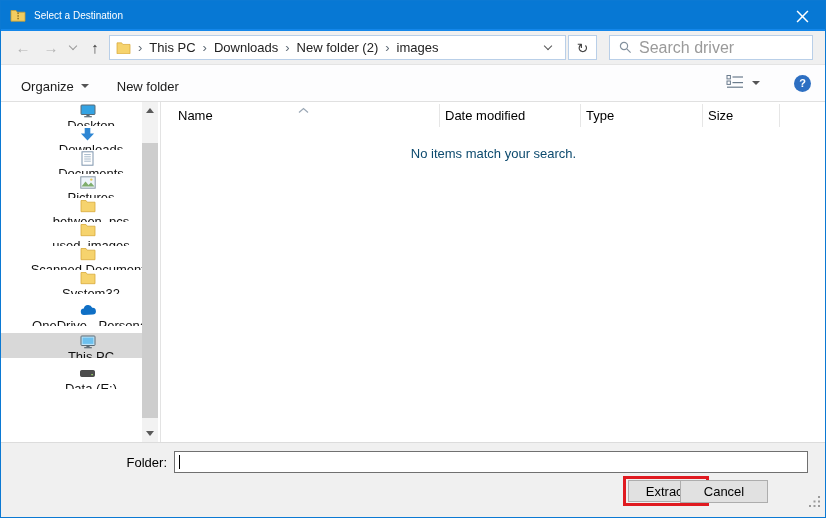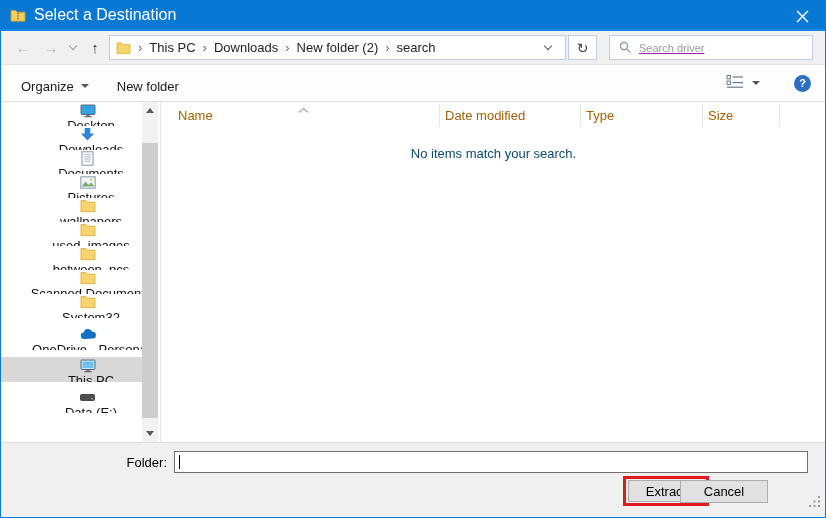--- a/index.html
+++ b/index.html
@@ -3,41 +3,41 @@
 <meta charset="utf-8">
 <style>
   * { box-sizing: border-box; margin: 0; padding: 0; }
   html,body { background:#ffffff; }
   body { font-family: "Liberation Sans", "DejaVu Sans", sans-serif; font-size:13px; color:#1a1a1a; }
 
   .window { position:relative; width:826px; height:518px; border:1px solid #0b79d3; background:#f0f0f0; overflow:hidden; }
 
   
   .titlebar { height:30px; background:#0778d4; border-bottom:2px solid #1487ea; display:flex; align-items:center; padding-left:9px; position:relative; }
-  .titlebar .title { color:#ffffff; font-size:16px; margin-left:8px; }
+  .titlebar .title { color:#ffffff; font-size:10px; margin-left:8px; }
   .close-btn { position:absolute; right:0; top:0; width:46px; height:30px; display:flex; align-items:center; justify-content:center; }
 
   
   .navbar { height:33px; background:#f0f0f0; display:flex; align-items:center; padding-left:8px; }
   .nav-btn { width:28px; height:24px; display:flex; align-items:center; justify-content:center; font-size:15px; }
   .nav-btn.hist { width:16px; }
   .dim { color:#b3b3b3; }
   .dark { color:#3c3c3c; }
   .chev-down { width:6px; height:6px; border-right:1.5px solid #9a9a9a; border-bottom:1.5px solid #9a9a9a; transform:rotate(45deg); margin-top:-3px; }
   .chev-down.strong { border-color:#555; }
 
   .breadcrumb-bar { width:457px; height:25px; background:#fff; border:1px solid #b9cfe8; display:flex; align-items:center; padding:0 6px; }
   .crumb-sep { color:#5f6a75; font-size:13px; padding:0 7px; }
   .crumb { color:#222; white-space:nowrap; }
   .crumb-dd { margin-left:auto; width:22px; display:flex; justify-content:center; }
 
   .refresh-btn { width:29px; height:25px; margin-left:2px; background:#fff; border:1px solid #b9cfe8; display:flex; align-items:center; justify-content:center; color:#444; font-size:14px; }
 
   .search-box { width:204px; height:25px; margin-left:12px; background:#fff; border:1px solid #b9cfe8; display:flex; align-items:center; }
-  .search-box input { border:none; outline:none; flex:1; font-family:inherit; font-size:11px; color:#a21caf; min-width:0;text-decoration:underline; }
+  .search-box input { border:none; outline:none; flex:1; font-family:inherit; font-size:16px; color:#14532d; min-width:0; }
   .search-box input::placeholder { color:#9a9a9a; }
   .search-glyph { margin:0 7px 0 9px; display:flex; }
 
   
   .toolbar { height:38px; background:#fdfdfe; border-top:1px solid #e4e4e4; border-bottom:1px solid #e0e0e0; display:flex; align-items:center; padding:0 14px 0 20px; }
   .tool-btn { display:flex; align-items:center; gap:7px; color:#1a1a1a;margin-top:6px; }
   .tri-down { width:0; height:0; border-left:4px solid transparent; border-right:4px solid transparent; border-top:4px solid #555; }
   .newfolder { margin-left:28px; }
   .toolbar-right { margin-left:auto; display:flex; align-items:center; }
   .view-dd { margin:0 34px 0 8px; }
@@ -57,21 +57,21 @@
 
   .side-scroll { position:absolute; left:141px; top:0; width:16px; height:340px; background:#f2f2f2; }
   .scroll-btn { position:absolute; left:0; width:16px; height:17px; display:flex; align-items:center; justify-content:center; }
   .scroll-btn.up { top:0; } .scroll-btn.down { bottom:0; }
   .tri-up-s { width:0; height:0; border-left:4px solid transparent; border-right:4px solid transparent; border-bottom:5px solid #5a5a5a; }
   .tri-down-s { width:0; height:0; border-left:4px solid transparent; border-right:4px solid transparent; border-top:5px solid #5a5a5a; }
   .scroll-thumb { position:absolute; left:0; top:41px; width:16px; height:275px; background:#cdcdcd; }
 
   .main { position:absolute; left:161px; top:0; right:0; height:340px; }
   .col-header { position:relative; height:27px; }
-  .col-label { position:absolute; top:6px; color:#a16207; white-space:nowrap; }
+  .col-label { position:absolute; top:6px; color:#000000; white-space:nowrap; }
   .col-div { position:absolute; top:2px; height:23px; width:1px; background:#e6e6e6; }
   .sort-caret { position:absolute; left:136px; top:0; }
   .empty-msg { position:absolute; left:0; right:0; top:44px; text-align:center; color:#0c4a6e; }
 
   
   .footer { position:relative; height:73px; background:#f0f0f0; border-top:1px solid #dcdcdc; }
   .folder-label { position:absolute; left:100px; top:12px; width:66px; text-align:right; color:#000; }
   .folder-input { position:absolute; left:173px; top:8px; width:634px; height:22px; border:1px solid #707070; background:#fff; font-family:inherit; font-size:13px; padding-left:4px; }
   .input-caret { position:absolute; left:178px; top:12px; width:1px; height:14px; background:#000; }
 
@@ -119,21 +119,21 @@
       <svg width="15" height="13" viewBox="0 0 16 14">
         <path d="M1 2 h5 l1.2 1.7 H15 v10 H1 z" fill="#f6d36d" stroke="#d8a93a" stroke-width="0.8"></path>
       </svg>
       <span class="crumb-sep">›</span>
       <span class="crumb">This PC</span>
       <span class="crumb-sep">›</span>
       <span class="crumb">Downloads</span>
       <span class="crumb-sep">›</span>
       <span class="crumb">New folder (2)</span>
       <span class="crumb-sep">›</span>
-      <span class="crumb">search</span>
+      <span class="crumb">images</span>
       <span class="crumb-dd">
           <span class="chev-down strong"></span>
         </span>
     </div>
 
     <div class="refresh-btn">
       <span>↻</span>
     </div>
 
     <div class="search-box">
@@ -231,55 +231,42 @@
             </svg>
         </span>
         <span class="lbl">Pictures</span>
         <span class="pin">
             <svg width="10" height="10" viewBox="0 0 10 10" style="transform:rotate(-45deg)">
               <path d="M3.2 0 h3.6 v1 h-0.8 v3 l1.8 1.6 v1 H5.5 L5 10 4.5 6.6 H2.2 v-1 L4 4 V1 h-0.8 z" fill="#8c8c8c"></path>
             </svg>
           </span>
       </div>
 
+
       <div class="side-row">
         <span class="icn">
             <svg width="16" height="14" viewBox="0 0 16 14">
               <path d="M1 1.5 h5 l1.2 1.7 H15 v9.5 H1 z" fill="#f6d36d" stroke="#d8a93a" stroke-width="0.8"></path>
             </svg>
           </span>
-        <span class="lbl">wallpapers</span>
-        <span class="pin">
-            <svg width="10" height="10" viewBox="0 0 10 10" style="transform:rotate(-45deg)">
-              <path d="M3.2 0 h3.6 v1 h-0.8 v3 l1.8 1.6 v1 H5.5 L5 10 4.5 6.6 H2.2 v-1 L4 4 V1 h-0.8 z" fill="#8c8c8c"></path>
-            </svg>
-          </span>
+        <span class="lbl">between_pcs</span>
       </div>
 
       <div class="side-row">
         <span class="icn">
             <svg width="16" height="14" viewBox="0 0 16 14">
               <path d="M1 1.5 h5 l1.2 1.7 H15 v9.5 H1 z" fill="#f6d36d" stroke="#d8a93a" stroke-width="0.8"></path>
             </svg>
           </span>
         <span class="lbl">used_images</span>
         <span class="pin">
             <svg width="10" height="10" viewBox="0 0 10 10" style="transform:rotate(-45deg)">
               <path d="M3.2 0 h3.6 v1 h-0.8 v3 l1.8 1.6 v1 H5.5 L5 10 4.5 6.6 H2.2 v-1 L4 4 V1 h-0.8 z" fill="#8c8c8c"></path>
             </svg>
           </span>
-      </div>
-
-      <div class="side-row">
-        <span class="icn">
-            <svg width="16" height="14" viewBox="0 0 16 14">
-              <path d="M1 1.5 h5 l1.2 1.7 H15 v9.5 H1 z" fill="#f6d36d" stroke="#d8a93a" stroke-width="0.8"></path>
-            </svg>
-          </span>
-        <span class="lbl">between_pcs</span>
       </div>
 
 
       <div class="side-row">
         <span class="icn">
             <svg width="16" height="14" viewBox="0 0 16 14">
               <path d="M1 1.5 h5 l1.2 1.7 H15 v9.5 H1 z" fill="#f6d36d" stroke="#d8a93a" stroke-width="0.8"></path>
             </svg>
           </span>
         <span class="lbl">Scanned Documents</span>

